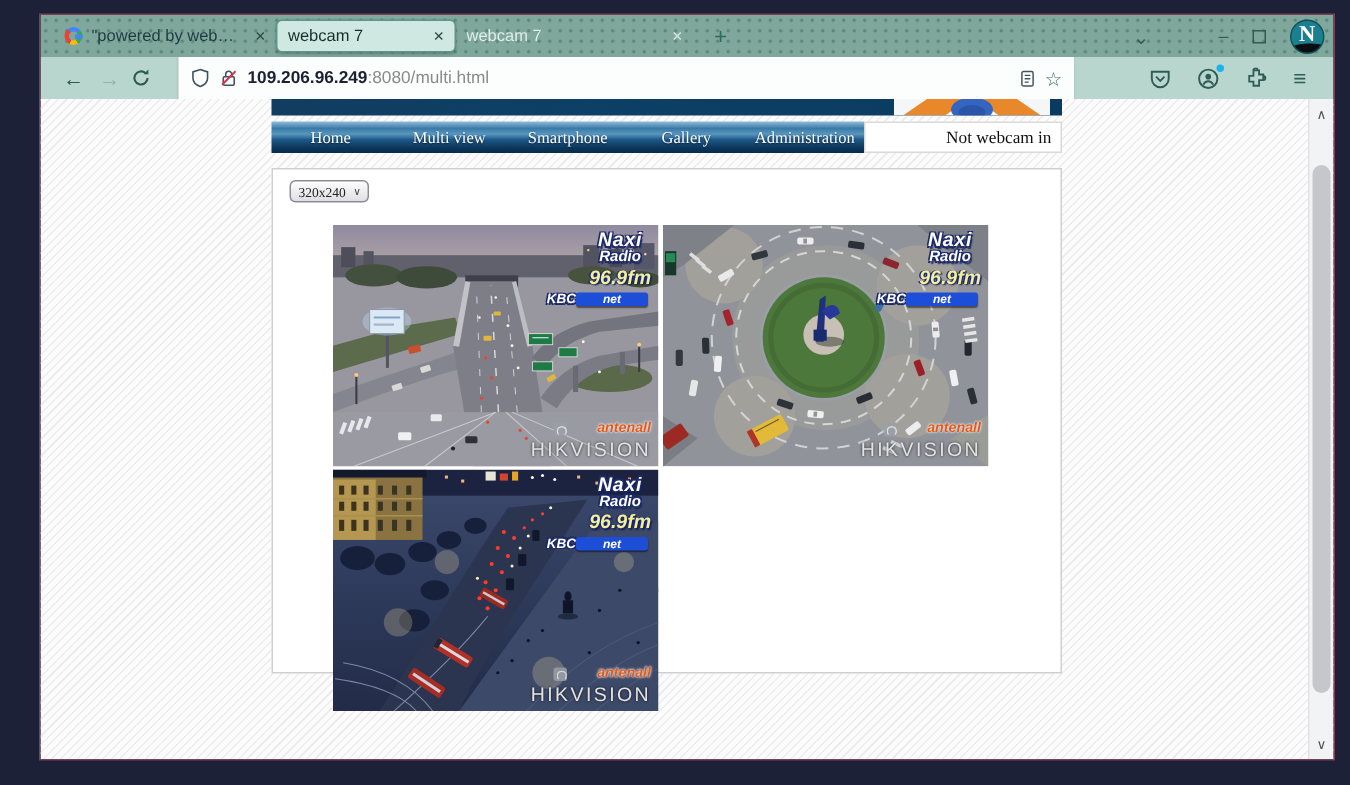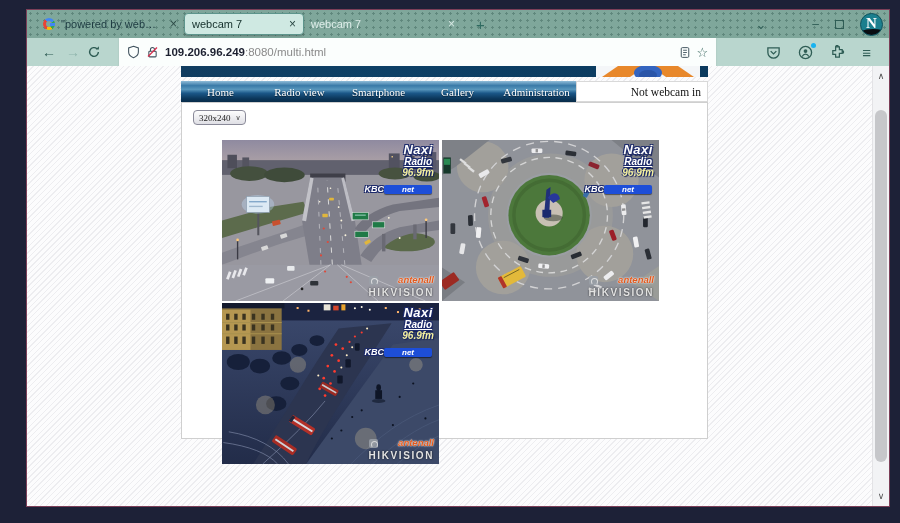--- a/index.html
+++ b/index.html
@@ -71,56 +71,56 @@
   .navrow { margin-top:4px; display:flex; height:21px; }
   .nav-menu { width:395px; display:flex;
      background:linear-gradient(180deg,#8fbcd8 0%,#3a7aa8 22%,#5896bc 40%,#1b5788 58%,#0b3558 85%,#082c4a 100%); }
   .nav-item { flex:1; display:flex; align-items:center; justify-content:center;
               font-family:"Liberation Serif",serif; font-size:11px; color:#ffffff;
               text-shadow:0 1px 1px rgba(0,0,0,.6); cursor:pointer; }
   .login-cell { flex:1; background:#fff; border:1px solid #d9d9d9; display:flex; align-items:center;
                 justify-content:flex-end; padding-right:6px; font-family:"Liberation Serif",serif;
                 font-size:11.5px; color:#101010; }
 
-  .content-box { margin-top:0; height:337px; background:#fff; border:1px solid #cfcfcf; position:relative; }
+  .content-box { margin-top:10px; height:337px; background:#fff; border:1px solid #cfcfcf; position:relative; }
   .res-select { position:absolute; left:11px; top:7px; height:15px; min-width:45px;
                 background:linear-gradient(#fdfdfd,#dfdfe5); border:1px solid #8a8a99; border-radius:4px;
                 font-family:"Liberation Serif",serif; font-size:9px; color:#222;
                 display:flex; align-items:center; gap:5px; padding:0 4px 0 5px; }
   .res-chevron { font-size:7px; color:#444; }
 
   .cams { position:absolute; left:40px; top:37px; width:440px; display:flex; flex-wrap:wrap; }
   .cam { width:217px; height:161px; position:relative; overflow:hidden; flex:0 0 217px; }
   .cam-1 { margin-right:3px; margin-bottom:2px; }
   .cam-3 { }
   .cam svg.scene { position:absolute; inset:0; width:100%; height:100%; }
 
   
   .wm-naxi { position:absolute; top:3px; right:5px; text-align:center; line-height:1;
              font-family:"Liberation Sans",sans-serif; font-style:italic; font-weight:bold; color:#fff; }
   .naxi1 { display:block; font-size:13px; letter-spacing:.5px;
            text-shadow:-1px -1px 0 #1c2a6b,1px -1px 0 #1c2a6b,-1px 1px 0 #1c2a6b,1px 2px 1px #16215a; }
   .naxi2 { display:block; font-size:10px; margin-top:1px;
-           text-shadow:-1px -1px 0 #1c2a6b,1px -1px 0 #1c2a6b,-1px 1px 0 #1c2a6b,1px 2px 1px #16215a;text-decoration:underline; }
-  .naxi3 { display:block; font-size:10px; color:#f3ef9e; margin-top:1px;
+           text-shadow:-1px -1px 0 #1c2a6b,1px -1px 0 #1c2a6b,-1px 1px 0 #1c2a6b,1px 2px 1px #16215a; }
+  .naxi3 { display:block; font-size:13px; color:#f3ef9e; margin-top:1px;
            text-shadow:-1px 0 0 #1c2a6b,1px 1px 1px #16215a; }
   .wm-kbc { position:absolute; top:44px; right:7px; display:flex; align-items:center; gap:0;
             font-family:"Liberation Sans",sans-serif; font-weight:bold; font-style:italic; }
   .kbc-l { font-size:9px; color:#fff; text-shadow:-1px -1px 0 #1c2a6b,1px -1px 0 #1c2a6b,-1px 1px 0 #1c2a6b,1px 1px 0 #1c2a6b; }
   .kbc-r { font-size:8px; color:#fff; background:#1d4ed8; padding:0 18px; border-radius:2px;
            box-shadow:0 1px 1px rgba(0,0,0,.5); }
   .wm-ant { position:absolute; right:5px; bottom:3px; text-align:right; line-height:1.15;
             font-family:"Liberation Sans",sans-serif; }
   .ant-row { display:flex; align-items:center; justify-content:flex-end; gap:20px; }
   .ant-ico { width:9px; height:9px; border-radius:2px; background:#9aa0a8; position:relative; opacity:.85;}
   .ant-ico::after{ content:""; position:absolute; left:2px; top:2px; width:5px; height:5px;
                    border:1px solid #e8e8e8; border-radius:50%; border-bottom-color:transparent; }
   .ant-name { font-size:9.5px; font-weight:bold; font-style:italic; color:#e2591c;
               text-shadow:0 0 2px #fff,0 0 1px #fff; }
-  .hik { display:block; font-size:10px; font-weight:bold; letter-spacing:1.6px; color:#e3e3e3;
+  .hik { display:block; font-size:13px; font-weight:normal; letter-spacing:1.6px; color:#e3e3e3;
          text-shadow:0 0 2px rgba(0,0,0,.8); margin-top:1px; }
 
   
   .scrollbar { position:absolute; right:0; top:0; bottom:0; width:17px; background:#f2f3f5;
                border-left:1px solid #e3e3e6; }
   .sb-btn { position:absolute; left:0; width:16px; height:16px; display:flex; align-items:center;
             justify-content:center; font-size:9px; color:#505050; }
   .sb-up { top:2px; } .sb-down { bottom:2px; }
   .sb-thumb { position:absolute; left:2px; top:44px; width:12px; height:352px; background:#c6c7ca;
               border-radius:6px; }
@@ -223,21 +223,21 @@
             <polygon points="54,0 82,0 98,11 70,11" fill="#e8882b"></polygon>
             <ellipse cx="52" cy="7" rx="14" ry="8" fill="#3465c0"></ellipse>
             <ellipse cx="52" cy="9" rx="9" ry="5" fill="#2a55a8"></ellipse>
           </svg>
         </div>
       </div>
 
       <div class="navrow">
         <div class="nav-menu">
           <span class="nav-item">Home</span>
-          <span class="nav-item">Radio view</span>
+          <span class="nav-item">Multi view</span>
           <span class="nav-item">Smartphone</span>
           <span class="nav-item">Gallery</span>
           <span class="nav-item">Administration</span>
         </div>
         <div class="login-cell">Not webcam in</div>
       </div>
 
       <div class="content-box">
         <div class="res-select">
           <span>320x240</span>

